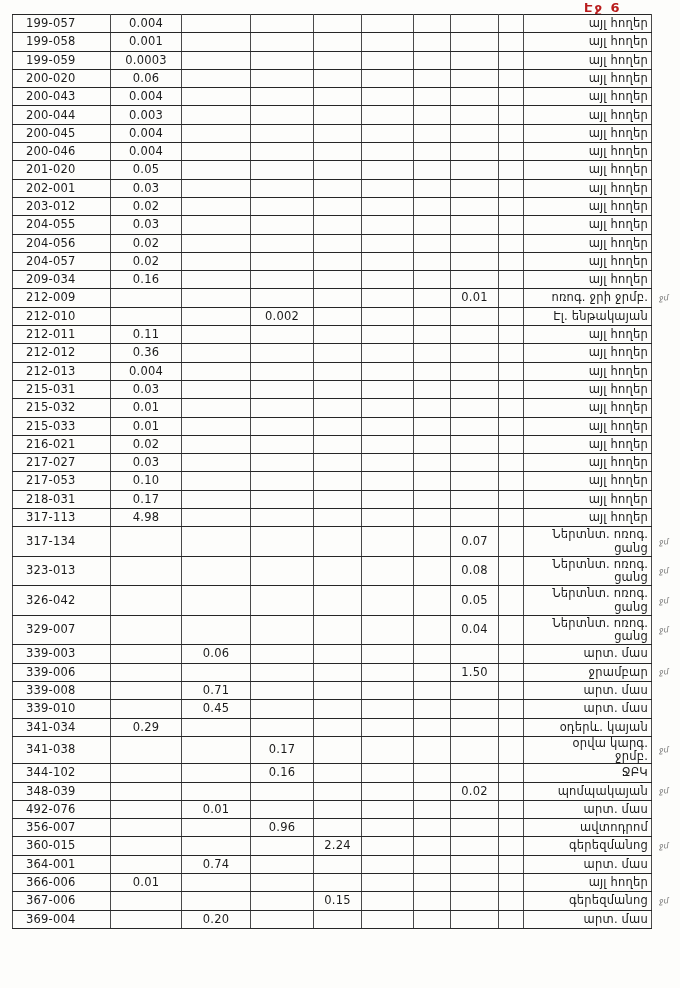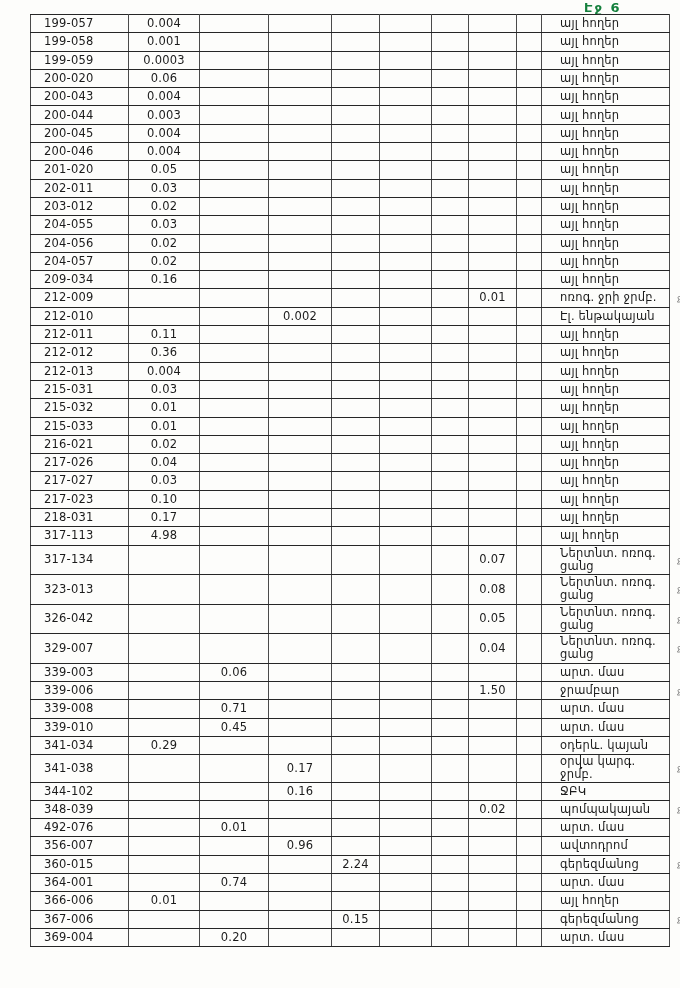--- a/index.html
+++ b/index.html
@@ -10,25 +10,25 @@
     font-family:"DejaVu Sans", sans-serif;
     color:#1b1b1b;
     overflow:hidden;
   }
   .page-number {
     position:absolute;
     top:0px; left:584px;
     font-size:13px;
     font-weight:bold;
     letter-spacing:2px;
-    color:#15803d;
+    color:#b91c1c;
   }
   .table-wrap {
     position:absolute;
-    left:30px; top:14px;
+    left:12px; top:14px;
   }
   table.land-table {
     border-collapse:collapse;
     table-layout:fixed;
     width:639px;
     border:1px solid #1f1f1f;
   }
   col.c0{width:98px} col.c1{width:71px} col.c2{width:69px} col.c3{width:63px}
   col.c4{width:48px} col.c5{width:52px} col.c6{width:37px} col.c7{width:48px}
   col.c8{width:25px} col.c9{width:128px}
@@ -41,21 +41,21 @@
     letter-spacing:0.2px;
     padding:0 3px;
     vertical-align:middle;
     white-space:pre-line;
     line-height:1.15;
   }
   tr.tall td { height:28.5px; }
   td.code { text-align:left; padding-left:13px; font-variant-numeric:tabular-nums; }
   td.num  { text-align:center; font-variant-numeric:tabular-nums; }
   td.landtype {
-    text-align:left;
+    text-align:right;
     padding-left:18px;
     position:relative;
     overflow:visible;
   }
   .margin-note {
     position:absolute;
     left:calc(100% + 8px);
     top:50%;
     transform:translateY(-50%) rotate(-4deg);
     font-size:8px;
@@ -187,21 +187,21 @@
             <td class="num"></td>
             <td class="num"></td>
             <td class="num"></td>
             <td class="num"></td>
             <td class="num"></td>
             <td class="num"></td>
             <td class="num"></td>
             <td class="landtype">այլ հողեր</td>
           </tr>
           <tr>
-            <td class="code">202-011</td>
+            <td class="code">202-001</td>
             <td class="num">0.03</td>
             <td class="num"></td>
             <td class="num"></td>
             <td class="num"></td>
             <td class="num"></td>
             <td class="num"></td>
             <td class="num"></td>
             <td class="num"></td>
             <td class="landtype">այլ հողեր</td>
           </tr>
@@ -367,45 +367,33 @@
             <td class="num"></td>
             <td class="num"></td>
             <td class="num"></td>
             <td class="num"></td>
             <td class="num"></td>
             <td class="num"></td>
             <td class="num"></td>
             <td class="landtype">այլ հողեր</td>
           </tr>
           <tr>
-            <td class="code">217-026</td>
-            <td class="num">0.04</td>
-            <td class="num"></td>
-            <td class="num"></td>
-            <td class="num"></td>
-            <td class="num"></td>
-            <td class="num"></td>
-            <td class="num"></td>
-            <td class="num"></td>
-            <td class="landtype">այլ հողեր</td>
-          </tr>
-          <tr>
             <td class="code">217-027</td>
             <td class="num">0.03</td>
             <td class="num"></td>
             <td class="num"></td>
             <td class="num"></td>
             <td class="num"></td>
             <td class="num"></td>
             <td class="num"></td>
             <td class="num"></td>
             <td class="landtype">այլ հողեր</td>
           </tr>
           <tr>
-            <td class="code">217-023</td>
+            <td class="code">217-053</td>
             <td class="num">0.10</td>
             <td class="num"></td>
             <td class="num"></td>
             <td class="num"></td>
             <td class="num"></td>
             <td class="num"></td>
             <td class="num"></td>
             <td class="num"></td>
             <td class="landtype">այլ հողեր</td>
           </tr>

